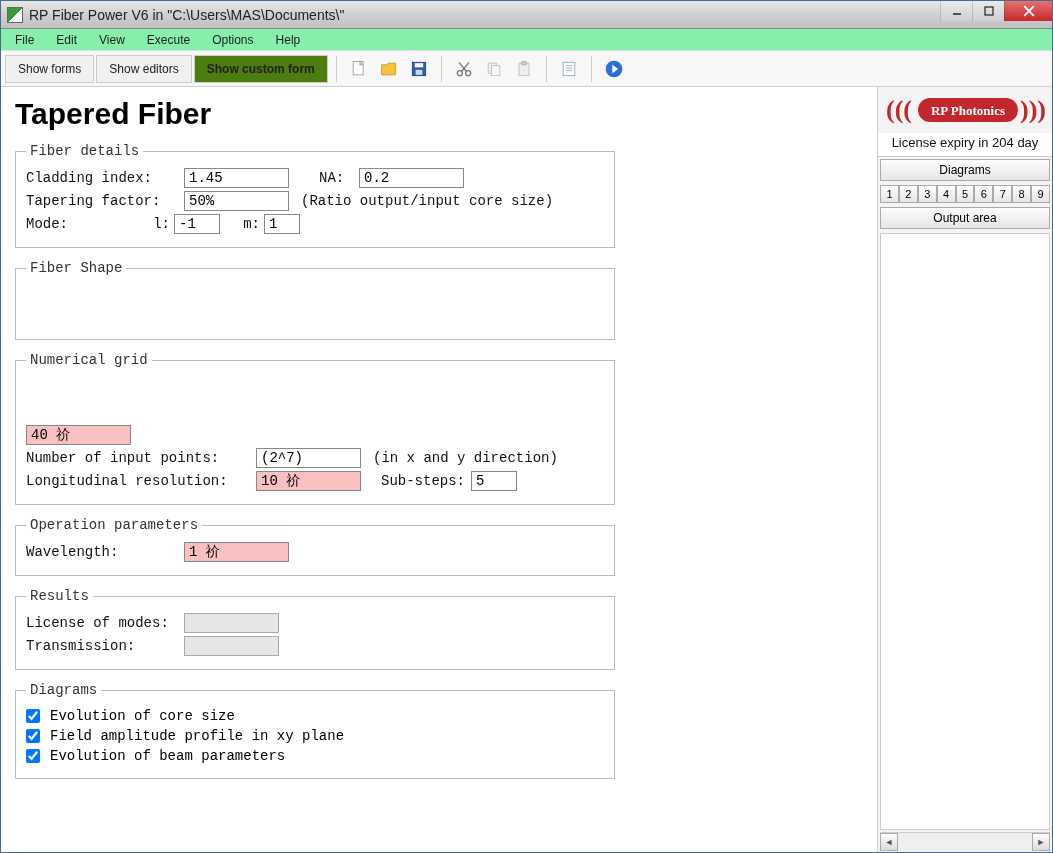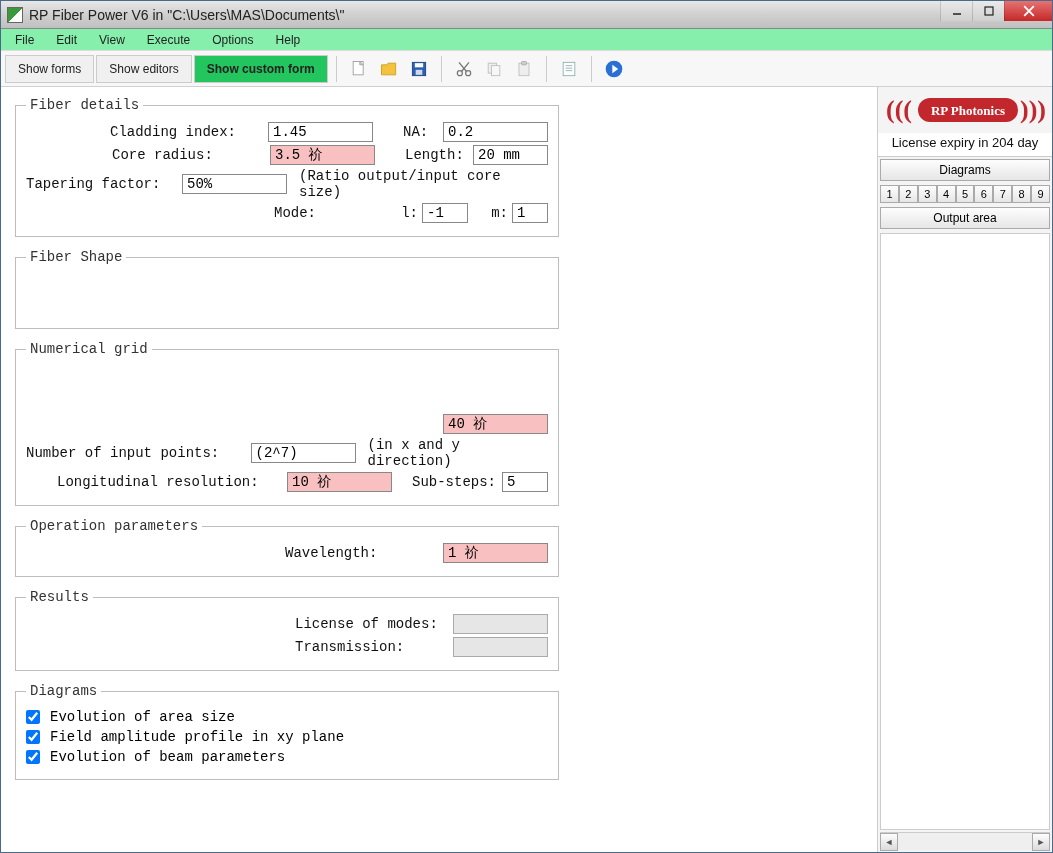--- a/index.html
+++ b/index.html
@@ -76,21 +76,21 @@
   padding: 0 4px;
   gap: 2px;
 }
 .tool-tab {
   padding: 6px 12px;
   border: 1px solid #ccc;
   background: #f0f0f0;
   font-size: 12px;
   color: #222;
 }
-.tool-tab.active { background: #22c55e; font-weight: bold; }
+.tool-tab.active { background: #4d7c0f; font-weight: bold; }
 .tool-sep {
   width: 1px; height: 26px;
   background: #ccc;
   margin: 0 6px;
 }
 .tool-icon {
   width: 28px; height: 28px;
   display: flex; align-items: center; justify-content: center;
   border: 1px solid transparent;
   border-radius: 3px;
@@ -112,36 +112,35 @@
 .main h1 {
   font-family: "Segoe UI", Tahoma, sans-serif;
   font-size: 30px;
   font-weight: bold;
   margin-bottom: 12px;
 }
 fieldset {
   border: 1px solid #bdbdbd;
   margin-bottom: 12px;
   padding: 6px 10px 10px 10px;
-  width: 544px;
+  width: 600px;
 }
 legend {
   font-family: "Courier New", monospace;
   font-size: 14px;
   padding: 0 4px;
   color: #333;
 }
 .row {
   display: flex;
   align-items: center;
   margin: 3px 0;
   font-family: "Courier New", monospace;
   font-size: 14px;
   color: #111;
-  justify-content: flex-end;
 }
 .lbl { display: inline-block; }
 .w170 { width: 158px; }
 .w230 { width: 230px; }
 .w70 { width: 68px; }
 .w40 { width: 40px; }
 input.tf {
   font-family: "Courier New", monospace;
   font-size: 14px;
   padding: 1px 4px;
@@ -322,36 +321,30 @@
     <div class="tool-icon">
       <svg viewBox="0 0 24 24">
           <circle cx="12" cy="12" r="10" fill="#2a6fd6"></circle>
           <polygon points="10,7 17,12 10,17" fill="#fff"></polygon>
         </svg>
     </div>
   </div>
 
   <div class="content">
     <div class="main">
+      <h1>Tapered Fiber</h1>
 
       <fieldset>
         <legend>Fiber details</legend>
         <div class="row">
           <span class="lbl w170">Cladding index:</span>
           <input class="tf" style="width: 105px;" value="1.45">
           <span class="gap"></span>
           <span class="lbl w40">NA:</span>
           <input class="tf" style="width: 105px;" value="0.2">
-        </div>
-        <div class="row">
-          <span class="lbl w170">Core radius:</span>
-          <input class="tf pink" style="width: 105px;" value="3.5 祄">
-          <span class="gap"></span>
-          <span class="lbl w70">Length:</span>
-          <input class="tf" style="width: 75px;" value="20 mm">
         </div>
         <div class="row">
           <span class="lbl w170">Tapering factor:</span>
           <input class="tf" style="width: 105px;" value="50%">
           <span class="note">(Ratio output/input core size)</span>
         </div>
         <div class="row">
           <span class="lbl" style="width:120px">Mode:</span>
           <span class="lbl" style="width:28px;text-align:right;padding-right:4px">l:</span>
           <input class="tf" style="width: 46px;" value="-1">
@@ -402,21 +395,21 @@
         <div class="row">
           <span class="lbl w170">Transmission:</span>
           <input class="tf gray" style="width: 95px;" readonly="" value="">
         </div>
       </fieldset>
 
       <fieldset>
         <legend>Diagrams</legend>
         <div class="cb-row">
           <input type="checkbox" checked="" style="">
-          <span>Evolution of area size</span>
+          <span>Evolution of core size</span>
         </div>
         <div class="cb-row">
           <input type="checkbox" checked="" style="">
           <span>Field amplitude profile in xy plane</span>
         </div>
         <div class="cb-row">
           <input type="checkbox" checked="" style="">
           <span>Evolution of beam parameters</span>
         </div>
       </fieldset>

